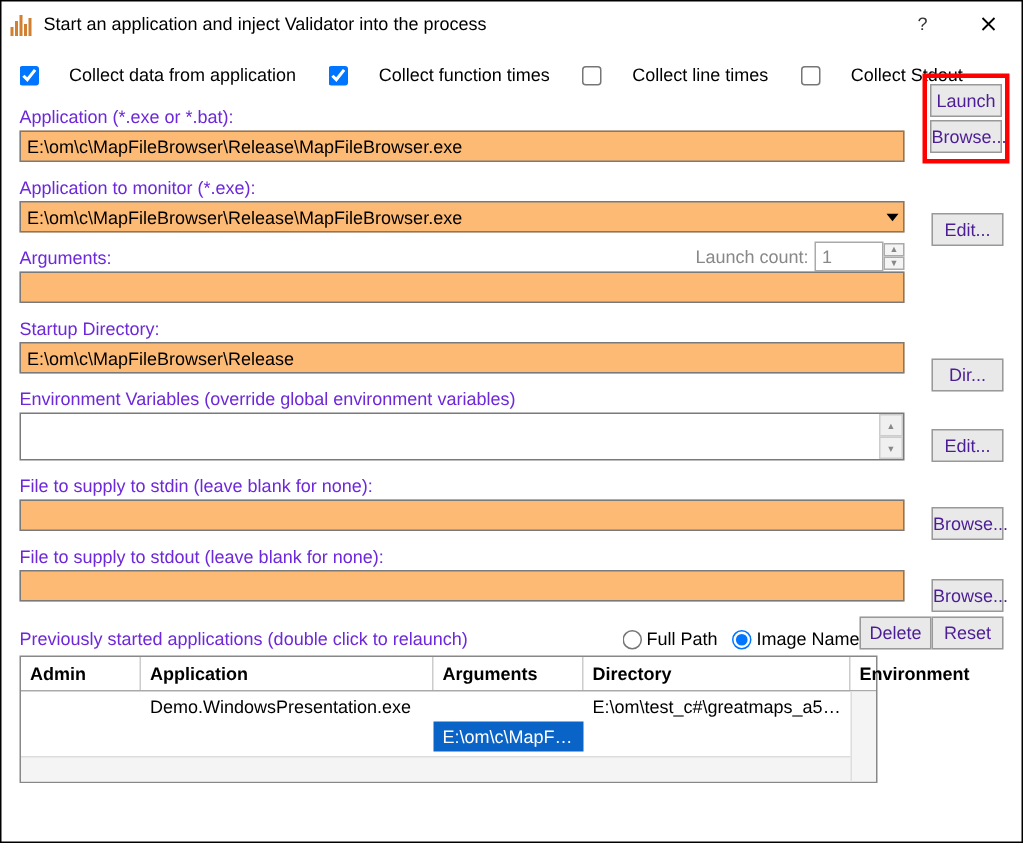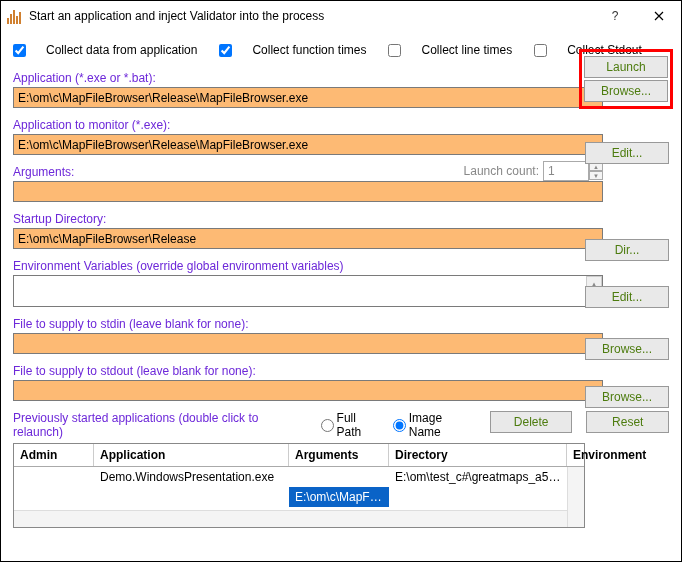--- a/index.html
+++ b/index.html
@@ -13,34 +13,34 @@
   .titlebar .btn { width: 44px; height: 28px; display: flex; align-items: center; justify-content: center; color: #333; }
   .content { padding: 6px 12px 12px 12px; }
   .checkrow { display: flex; gap: 22px; padding: 6px 0 10px 0; }
   .chk { display: flex; align-items: center; gap: 20px; }
   .chk input { margin: 0; }
   .label { color: #6d28d9; margin: 4px 0 2px 0; display: block; }
   .row { display: flex; align-items: center; gap: 8px; }
   .input, .select { width: 100%; height: 21px; border: 1px solid #7a7a7a; padding: 0 4px; background: #fdba74; color: #000; }
   .select-wrap { position: relative; flex: 1; }
   .select-wrap::after { content: ""; position: absolute; right: 4px; top: 50%; transform: translateY(-50%); border-left: 4px solid transparent; border-right: 4px solid transparent; border-top: 5px solid #000; pointer-events: none; }
-  .sidebtn { width: 84px; height: 22px; border: 1px solid #999; background: #e9e9e9; color: #4d7c0f; line-height: 1; padding: 0; }
+  .sidebtn { width: 48px; height: 22px; border: 1px solid #999; background: #e9e9e9; color: #4c1d95; line-height: 1; padding: 0; }
   .hl { border: 3px solid #ff0000; padding: 2px; position: absolute; right: 8px; top: 48px; }
   .hl .sidebtn { display: block; margin: 2px 0; }
   .leftblock { width: 590px; }
   .argrow { display: flex; align-items: center; }
   .argrow .lab { flex: 0 0 auto; }
   .lc { color: #888; margin-left: 10px; }
   .lc-input { width: 46px; height: 20px; border: 1px solid #aaa; background: #fff; color: #888; display: inline-flex; align-items: center; padding: 0 4px; margin-left: 4px; }
   .spin { display: inline-flex; flex-direction: column; margin-left: 0; }
   .spin div { width: 14px; height: 9px; border: 1px solid #aaa; display: flex; align-items: center; justify-content: center; font-size: 6px; background: #f4f4f4; color: #888; }
   .env { width: 590px; height: 32px; border: 1px solid #7a7a7a; position: relative; background: #fff; }
   .env .scroll { position: absolute; right: 0; top: 0; bottom: 0; width: 16px; display: flex; flex-direction: column; background: #f0f0f0; }
   .env .scroll div { flex: 1; display: flex; align-items: center; justify-content: center; font-size: 7px; color: #888; border: 1px solid #ccc; }
-  .prevrow { display: flex; align-items: flex-start; gap: 14px; margin-top: 10px; }
+  .prevrow { display: flex; align-items: flex-end; gap: 0; margin-top: 10px; }
   .prevrow .label { margin: 0; }
   .radio-group { display: flex; gap: 10px; align-items: center; margin-left: auto; }
   .radio { display: flex; align-items: center; gap: 3px; }
   .radio input { margin: 0; }
   .table { width: 572px; border: 1px solid #888; margin-top: 4px; }
   .thead { display: grid; grid-template-columns: 80px 195px 100px 178px 103px; background: #fff; border-bottom: 1px solid #aaa; }
   .thead div { padding: 4px 6px; font-weight: bold; border-right: 1px solid #ccc; }
   .thead div:last-child { border-right: none; }
   .trow { display: grid; grid-template-columns: 80px 195px 100px 178px 103px; }
   .trow div { padding: 3px 6px; white-space: nowrap; overflow: hidden; text-overflow: ellipsis; }

